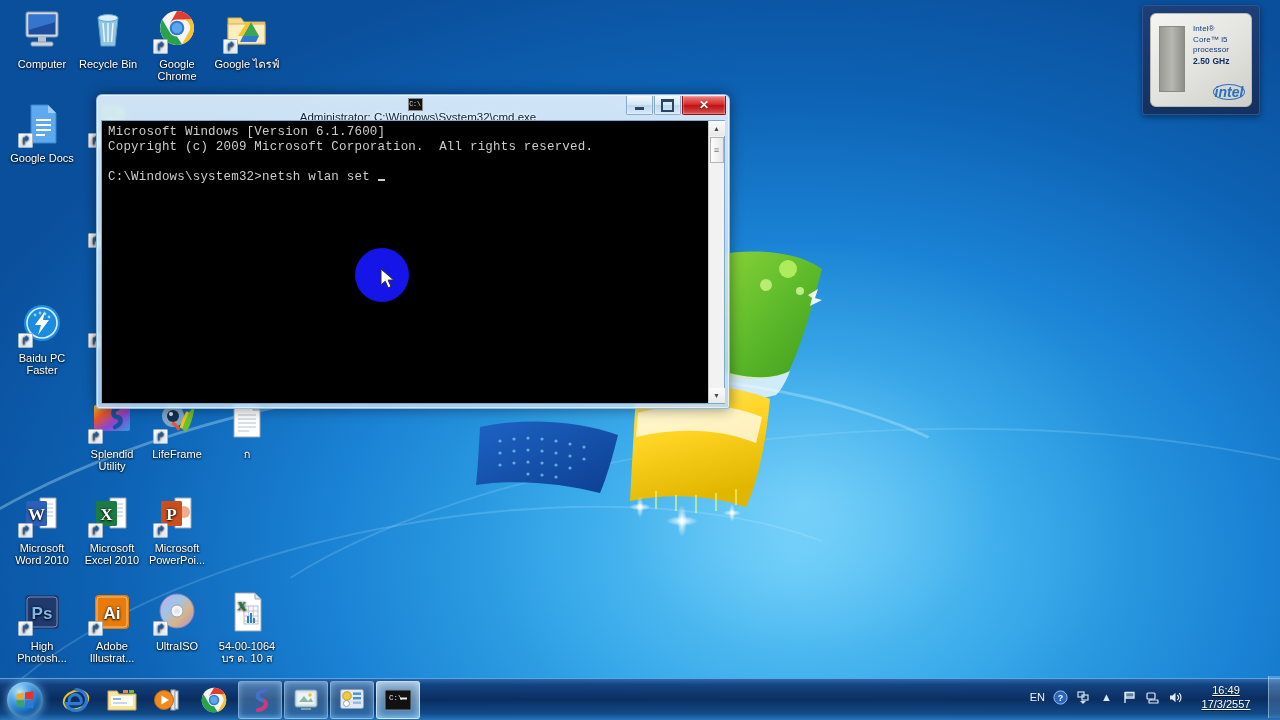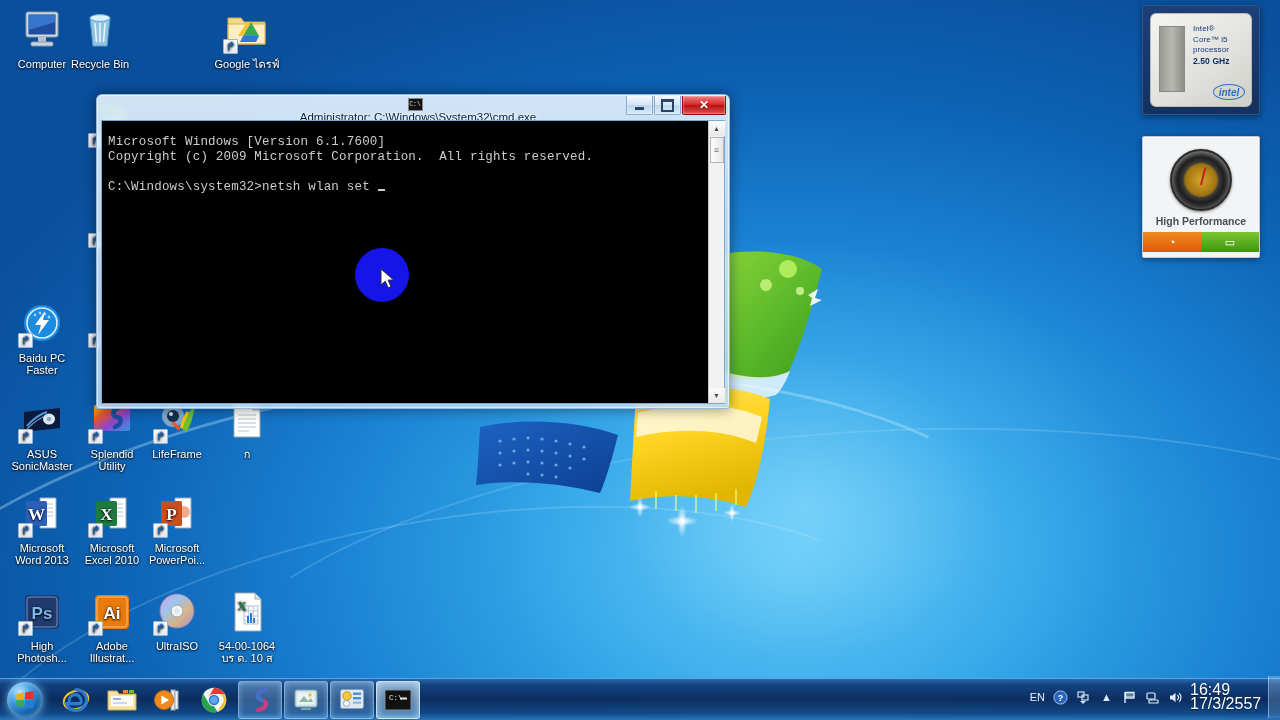--- a/index.html
+++ b/index.html
@@ -71,21 +71,21 @@
     position:absolute; left:8px; top:12px; width:26px; height:66px;
     background:linear-gradient(90deg,#9a9a95,#b8b8b2,#8e8e88);
     border:1px solid #8a8a84;
   }
   #cpu-text { position:absolute; left:42px; top:10px; width:64px; font-size:8px;
               color:#123a78; line-height:10.5px; letter-spacing:.1px; }
   #cpu-text .ghz { font-weight:bold; font-size:8.5px; color:#0d2f66; }
   #intel-logo {
     position:absolute; right:6px; bottom:6px; width:32px; height:16px;
     border:1.4px solid #2a6fc0; border-radius:50%;
-    color:#2a6fc0; font-size:10px; font-style:italic; font-weight:bold;
+    color:#2a6fc0; font-size:14px; font-style:italic; font-weight:bold;
     display:flex; align-items:center; justify-content:center;
   }
   #gadget-power {
     position:absolute; left:1142px; top:136px; width:118px; height:122px;
     background:#f2f4f6; border:1px solid #c3ccd6; border-radius:2px;
     box-shadow:0 2px 6px rgba(0,0,0,.4); overflow:hidden;
   }
   #power-dial {
     width:62px; height:62px; margin:12px auto 4px; border-radius:50%;
     background:
@@ -142,21 +142,21 @@
     width:44px;
     background:linear-gradient(#f08080 0%,#d62b2b 46%,#b81414 54%,#e05050 100%);
     border-color:#8e1010; color:#fff; font-weight:bold; font-size:12px;
     text-shadow:0 1px 1px rgba(0,0,0,.5);
   }
   #cmd-client {
     position:absolute; left:4px; top:25px; right:4px; bottom:4px;
     background:#000; border:1px solid #7fa8cc; display:flex;
   }
   #cmd-text {
-    flex:1; padding:14px 6px; color:#cccccc;
+    flex:1; padding:4px 6px; color:#cccccc;
     font-family:"Liberation Mono","DejaVu Sans Mono", monospace;
     font-size:12.5px; line-height:15px; white-space:pre; letter-spacing:.2px;
   }
   .caret { background:#cccccc; display:inline-block; width:7px; height:2px; vertical-align:-1px; }
   
   #cmd-scroll {
     width:16px; background:#f2f2f2; border-left:1px solid #c8c8c8;
     display:flex; flex-direction:column; align-items:center;
   }
   .sb-arrow { width:16px; height:15px; display:flex; align-items:center; justify-content:center;
@@ -207,22 +207,22 @@
   .tbitem.active {
     background:linear-gradient(180deg, rgba(215,240,255,.62), rgba(130,195,245,.42));
     border:1px solid rgba(210,240,255,.85);
     box-shadow:inset 0 0 8px rgba(225,245,255,.7);
   }
   #tray { position:absolute; right:0; top:0; height:36px; display:flex; align-items:center; }
   #tray-lang { font-size:11px; color:#e8f2fb; margin-right:7px; }
   .tray-ico { width:17px; height:17px; margin-right:6px; display:flex; align-items:center;
               justify-content:center; color:#dbe9f7; font-size:11px; cursor:pointer; }
   #clock {
-    width:72px; color:#fff; font-size:16px; line-height:14px;
-    margin-right:4px; text-shadow:0 1px 1px rgba(0,0,0,.5); cursor:pointer;
+    width:72px; text-align:center; color:#fff; font-size:11px; line-height:14px;
+    margin-right:4px; text-shadow:0 1px 1px rgba(0,0,0,.5); cursor:pointer;text-decoration:underline;
   }
   #show-desktop {
     width:12px; height:42px; margin-left:2px;
     background:linear-gradient(180deg, rgba(200,230,255,.30), rgba(150,200,245,.18));
     border-left:1px solid rgba(190,225,255,.5); cursor:pointer;
   }
 </style>
 </head>
 <body>
 
@@ -315,46 +315,76 @@
           <rect x="8" y="6" width="32" height="25" rx="2" fill="#cfd9e4" stroke="#8a99ab"></rect>
           <rect x="10.5" y="8.5" width="27" height="20" fill="#1d4d9c"></rect>
           <path d="M10.5,8.5 L37.5,8.5 L37.5,16 L10.5,24 Z" fill="#3d7fd8" opacity=".8"></path>
           <rect x="20" y="31" width="8" height="5" fill="#b7c3d1"></rect>
           <rect x="13" y="36" width="22" height="4" rx="1.5" fill="#c9d4e0" stroke="#8a99ab"></rect>
         </svg>
       </div>
       <span class="lbl">Computer</span>
     </div>
 
-    <div class="dicon" style="left:64px; top:6px;">
+    <div class="dicon" style="left:72px; top:6px;">
       <div class="glyph">
         <svg width="48" height="48" viewBox="0 0 48 48">
           <path d="M14,12 L34,12 L31,40 L17,40 Z" fill="#a9d8f0" opacity=".85" stroke="#6aa8cc"></path>
           <ellipse cx="24" cy="12" rx="10" ry="3.4" fill="#d7eefb" stroke="#6aa8cc"></ellipse>
           <path d="M19,17 L20.5,36 M24,17 L24,36 M29,17 L27.5,36" stroke="#ffffff" stroke-width="1.6" opacity=".8"></path>
         </svg>
       </div>
       <span class="lbl">Recycle Bin</span>
     </div>
 
+    <div class="dicon" style="left:141px; top:6px;">
+      <div class="glyph">
+        <svg width="48" height="48" viewBox="0 0 48 48">
+          <circle cx="24" cy="22" r="17" fill="#f5f5f5"></circle>
+          <path d="M24,5 A17,17 0 0,1 38.7,13.5 L24,13.5 A8.5,8.5 0 0,0 16.6,17.8 Z" fill="#e33b2e"></path>
+          <path d="M38.7,13.5 A17,17 0 0,1 29,38.2 L36,25.8 A8.5,8.5 0 0,0 31.5,13.5 Z" fill="#f8c22a"></path>
+          <path d="M29,38.2 A17,17 0 0,1 9.3,13.5 L16.6,26 A8.5,8.5 0 0,0 24,30.5 Z" fill="#2aa24c"></path>
+          <circle cx="24" cy="22" r="7.3" fill="#2e7ad1"></circle>
+          <circle cx="24" cy="22" r="5.2" fill="#5aa7ee"></circle>
+        </svg>
+        <span class="shortcut"></span>
+      </div>
+      <span class="lbl">Google Chrome</span>
+    </div>
 
     <div class="dicon" style="left:211px; top:6px;">
       <div class="glyph">
         <svg width="48" height="48" viewBox="0 0 48 48">
           <path d="M5,12 L18,12 L21,16 L42,16 L42,38 L5,38 Z" fill="#f3d98a" stroke="#d2ae4e"></path>
           <path d="M5,18 L42,18 L42,38 L5,38 Z" fill="#fbeec1" stroke="#d2ae4e"></path>
           <path d="M28,16 L36,30 L20,30 Z" fill="#3aa757"></path>
           <path d="M20,30 L28,16 L24,16 L15,30 Z" fill="#f8c22a"></path>
           <path d="M20,30 L36,30 L33,36 L17,36 Z" fill="#2e7ad1"></path>
         </svg>
         <span class="shortcut"></span>
       </div>
       <span class="lbl">Google ไดรฟ์</span>
     </div>
 
+    <div class="dicon" style="left:6px; top:100px;">
+      <div class="glyph">
+        <svg width="48" height="48" viewBox="0 0 48 48">
+          <path d="M13,5 L30,5 L38,13 L38,43 L13,43 Z" fill="#5da9f0" stroke="#3b84c8"></path>
+          <path d="M30,5 L38,13 L30,13 Z" fill="#9fd0f8"></path>
+          <g stroke="#ffffff" stroke-width="2">
+            <path d="M18,20 h15"></path>
+              <path d="M18,25 h15"></path>
+              <path d="M18,30 h15"></path>
+              <path d="M18,35 h9"></path>
+          </g>
+        </svg>
+        <span class="shortcut"></span>
+      </div>
+      <span class="lbl">Google Docs</span>
+    </div>
 
     <div class="dicon" style="left:76px; top:100px;">
       <div class="glyph">
         <svg width="48" height="48" viewBox="0 0 48 48">
           <path d="M13,5 L30,5 L38,13 L38,43 L13,43 Z" fill="#34a853" stroke="#248540"></path>
           <path d="M30,5 L38,13 L30,13 Z" fill="#86d49c"></path>
           <rect x="18" y="20" width="15" height="16" fill="#fff"></rect>
           <g stroke="#34a853" stroke-width="1">
               <path d="M18,25 h15"></path>
               <path d="M18,30 h15"></path>
@@ -400,33 +430,20 @@
       <div class="glyph">
         <svg width="48" height="48" viewBox="0 0 48 48">
           <path d="M18,10 C12,16 12,30 18,36" stroke="#2a72c8" stroke-width="3.5" fill="none"></path>
           <path d="M30,10 C36,16 36,30 30,36" stroke="#2a72c8" stroke-width="3.5" fill="none"></path>
         </svg>
         <span class="shortcut"></span>
       </div>
       <span class="lbl">B Ar</span>
     </div>
 
-    <div class="dicon" style="left:6px; top:396px;">
-      <div class="glyph">
-        <svg width="48" height="48" viewBox="0 0 48 48">
-          <path d="M6,16 L42,12 L42,32 L6,36 Z" fill="#0a1a3c"></path>
-          <ellipse cx="31" cy="23" rx="6" ry="5.5" fill="#dfe8f2"></ellipse>
-          <ellipse cx="31" cy="23" rx="2.5" ry="2.3" fill="#8fa6c0"></ellipse>
-          <path d="M9,30 C16,22 22,18 29,16" stroke="#5aa7ee" stroke-width="2" fill="none" opacity=".9"></path>
-          <path d="M9,33 C17,25 23,21 30,19" stroke="#9fd0f8" stroke-width="1.2" fill="none" opacity=".7"></path>
-        </svg>
-        <span class="shortcut"></span>
-      </div>
-      <span class="lbl">ASUS SonicMaster</span>
-    </div>
 
     <div class="dicon" style="left:141px; top:396px;">
       <div class="glyph">
         <svg width="48" height="48" viewBox="0 0 48 48">
           <circle cx="20" cy="20" r="11" fill="#7fa8c8"></circle>
           <circle cx="20" cy="20" r="6" fill="#16304f"></circle>
           <circle cx="18" cy="18" r="2" fill="#cfe6f8"></circle>
           <path d="M28,32 C32,24 36,14 42,10 C40,20 38,30 33,36 Z" fill="#6fbf2a"></path>
           <path d="M28,32 C30,26 32,20 35,16" stroke="#f0c419" stroke-width="3" fill="none"></path>
           <path d="M26,34 C24,30 22,28 19,27" stroke="#e8562a" stroke-width="3" fill="none"></path>
@@ -481,21 +498,21 @@
               <path d="M25,14 h10"></path>
               <path d="M25,18 h10"></path>
               <path d="M25,22 h10"></path>
               <path d="M25,26 h10"></path>
             </g>
           <rect x="8" y="11" width="21" height="25" rx="1.5" fill="#2b5fb8"></rect>
           <text x="18.5" y="29.5" font-family="Liberation Serif, serif" font-size="17" font-weight="bold" fill="#ffffff" text-anchor="middle">W</text>
         </svg>
         <span class="shortcut"></span>
       </div>
-      <span class="lbl">Microsoft Word 2013</span>
+      <span class="lbl">Microsoft Word 2010</span>
     </div>
 
     <div class="dicon" style="left:76px; top:490px;">
       <div class="glyph">
         <svg width="48" height="48" viewBox="0 0 48 48">
           <path d="M22,8 L38,8 L38,38 L22,38 Z" fill="#ffffff" stroke="#9aa7b5"></path>
           <g stroke="#b6c2d0" stroke-width="1">
               <path d="M25,14 h10"></path>
               <path d="M25,18 h10"></path>
               <path d="M25,22 h10"></path>
@@ -596,30 +613,20 @@
       <div id="cpu-text">
         <div>Intel®</div>
         <div>Core™ i5</div>
         <div>processor</div>
         <div class="ghz">2.50 GHz</div>
       </div>
       <div id="intel-logo">intel</div>
     </div>
   </div>
 
-  <div id="gadget-power">
-    <div id="power-dial">
-      <div id="power-needle"></div>
-    </div>
-    <div id="power-label">High Performance</div>
-    <div id="power-bars">
-      <div class="pb" id="pb-left">◔</div>
-      <div class="pb" id="pb-right">▭</div>
-    </div>
-  </div>
 
   <div id="cmd-window">
     <div id="cmd-titlebar">
       <div id="cmd-icon">C:\</div>
       <div id="cmd-title">Administrator: C:\Windows\System32\cmd.exe</div>
       <div id="cmd-buttons">
         <div class="winbtn min"></div>
         <div class="winbtn max"></div>
         <div class="winbtn" id="btn-close">✕</div>
       </div>

